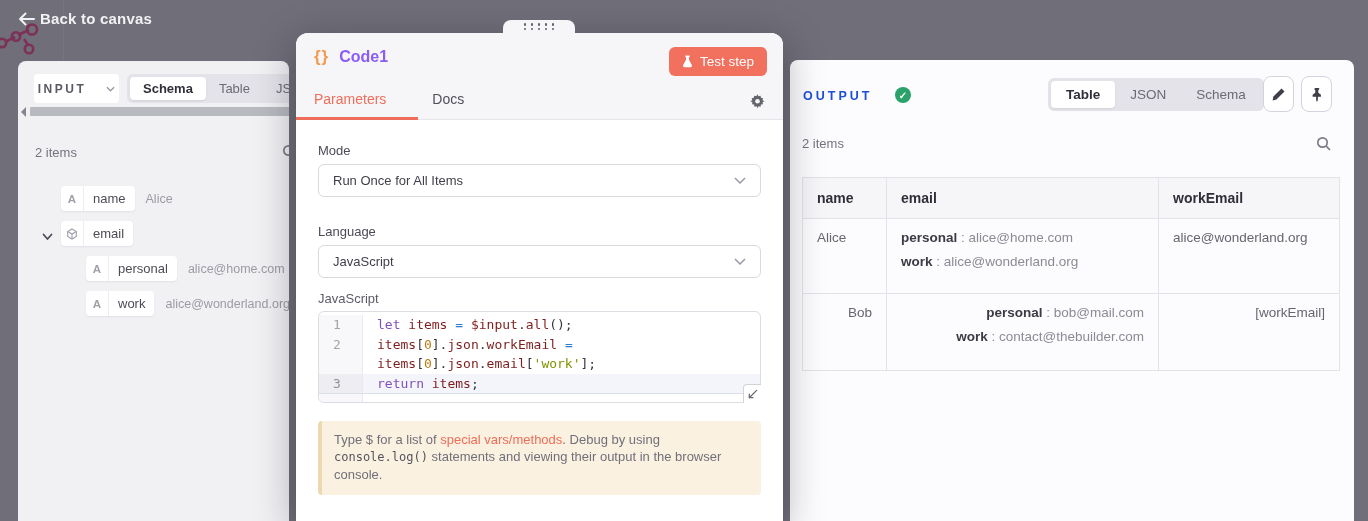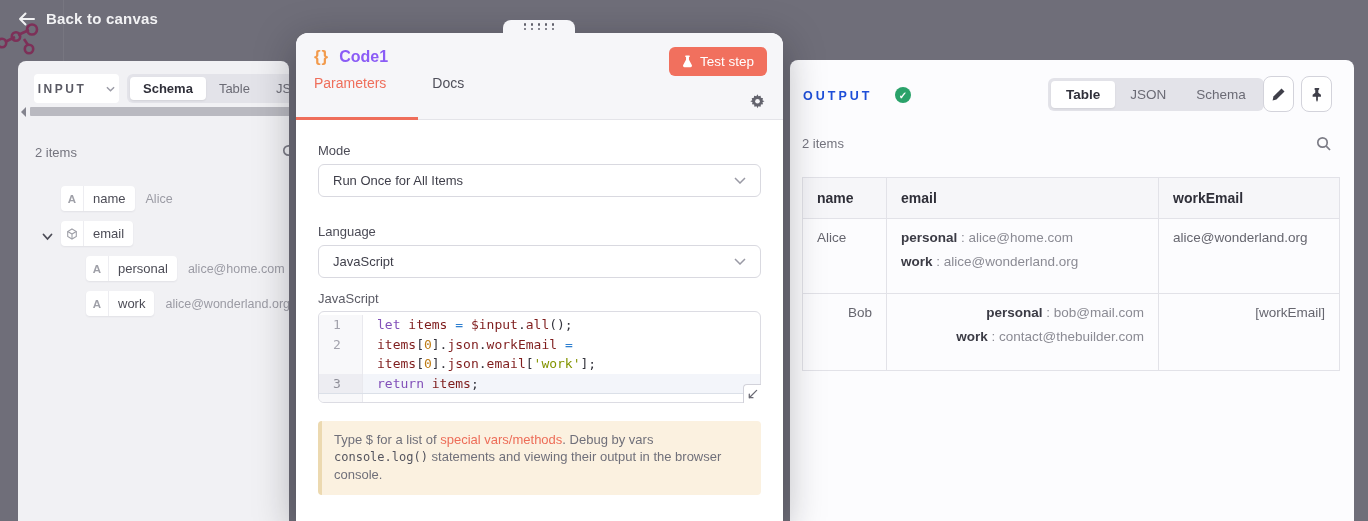--- a/index.html
+++ b/index.html
@@ -2,21 +2,21 @@
 <html><head>
 <meta charset="utf-8">
 <style>
   * { margin:0; padding:0; box-sizing:border-box; }
   html,body { width:1368px; height:521px; overflow:hidden; }
   body { font-family:"Liberation Sans", sans-serif; background:#6f6e79; position:relative; }
   .stage { position:absolute; inset:0; width:1368px; height:521px; background:#6f6e79; overflow:hidden; }
   .bg-line { position:absolute; left:63px; top:0; bottom:0; width:1px; background:rgba(255,255,255,.06); }
 
   
-  .backbar { position:absolute; left:18px; top:10px; display:flex; align-items:center; gap:11px; color:#f2f2f4; cursor:pointer; }
+  .backbar { position:absolute; left:18px; top:10px; display:flex; align-items:center; gap:5px; color:#f2f2f4; cursor:pointer; }
   .backbar .lbl { font-size:15px; font-weight:600; letter-spacing:.2px; }
 
   .n8n-logo { position:absolute; left:-3px; top:22px; }
 
   
   .panel { position:absolute; background:#f1f1f4; border-radius:8px 8px 0 0; overflow:hidden; }
   #input-panel { left:18px; top:61px; width:271px; height:460px; }
   #output-panel { left:790px; top:60px; width:564px; height:461px; background:#fcfcfe; }
 
   
@@ -71,21 +71,21 @@
   .dots { display:grid; grid-template-columns:repeat(5, 3px); gap:2px 4px; }
   .dots span { width:2.5px; height:2.5px; border-radius:50%; background:#60606b; }
 
   .m-header { position:absolute; left:0; top:0; right:0; height:87px; background:#f6f6f9; border-radius:12px 12px 0 0; border-bottom:1px solid #e4e4e9; }
   .m-titlerow { position:absolute; left:18px; top:14px; display:flex; align-items:center; gap:10px; }
   .braces { color:#f29a4c; font-size:17px; font-weight:700; letter-spacing:1px; }
   .m-title { font-size:16px; font-weight:700; color:#8b5cf6; }
   .testbtn { position:absolute; right:16px; top:14px; height:29px; padding:0 13px; background:#f1705e; border:none; border-radius:6px;
     color:#fff; font-size:13.5px; font-family:inherit; display:flex; align-items:center; gap:7px; cursor:pointer; }
   .m-tabs { position:absolute; left:18px; bottom:0; display:flex; gap:46px; }
-  .m-tab { font-size:14px; padding-bottom:28px; color:#4f4f5a; cursor:pointer; }
+  .m-tab { font-size:14px; padding-bottom:12px; color:#4f4f5a; cursor:pointer; }
   .m-tab.active { color:#ef6e5b; }
   .m-underline { position:absolute; left:0; bottom:-1px; width:122px; height:3px; background:#ef6e5b; }
   .gearbtn { position:absolute; right:18px; bottom:10px; cursor:pointer; line-height:0; }
 
   .flabel { position:absolute; font-size:13px; color:#4c4c57; }
   .fselect { position:absolute; left:22px; width:443px; height:33px; background:#fff; border:1px solid #d9d9e0; border-radius:6px;
     display:flex; align-items:center; padding:0 14px; font-size:13px; color:#3f3f4a; cursor:pointer; }
   .fselect .chev { margin-left:auto; line-height:0; }
 
   
@@ -346,16 +346,16 @@
           <span class="src"></span>
         </div>
     </div>
     <div class="expandbtn" style="left:447px; top:351px; position:absolute;">
       <svg width="11" height="11" viewBox="0 0 12 12">
         <path d="M10.5 1.5 2.5 9.5 M2.5 5.5v4h4" stroke="#6a6a74" stroke-width="1.4" fill="none" stroke-linecap="round" stroke-linejoin="round"></path>
       </svg>
     </div>
 
     <div class="hint">
-      <span>Type $ for a list of </span><span class="lnk">special vars/methods</span><span>. Debug by vars </span><span class="mono">console.log()</span><span> statements and viewing their output in the browser console.</span>
+      <span>Type $ for a list of </span><span class="lnk">special vars/methods</span><span>. Debug by using </span><span class="mono">console.log()</span><span> statements and viewing their output in the browser console.</span>
     </div>
   </div>
 </div>
 
 </body></html>

